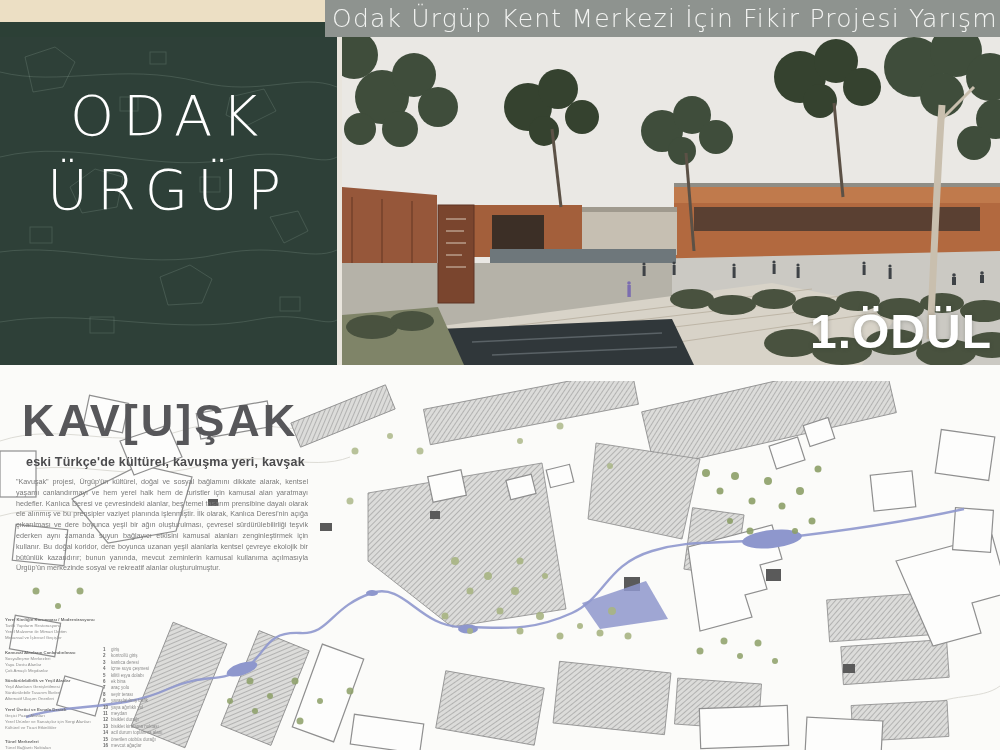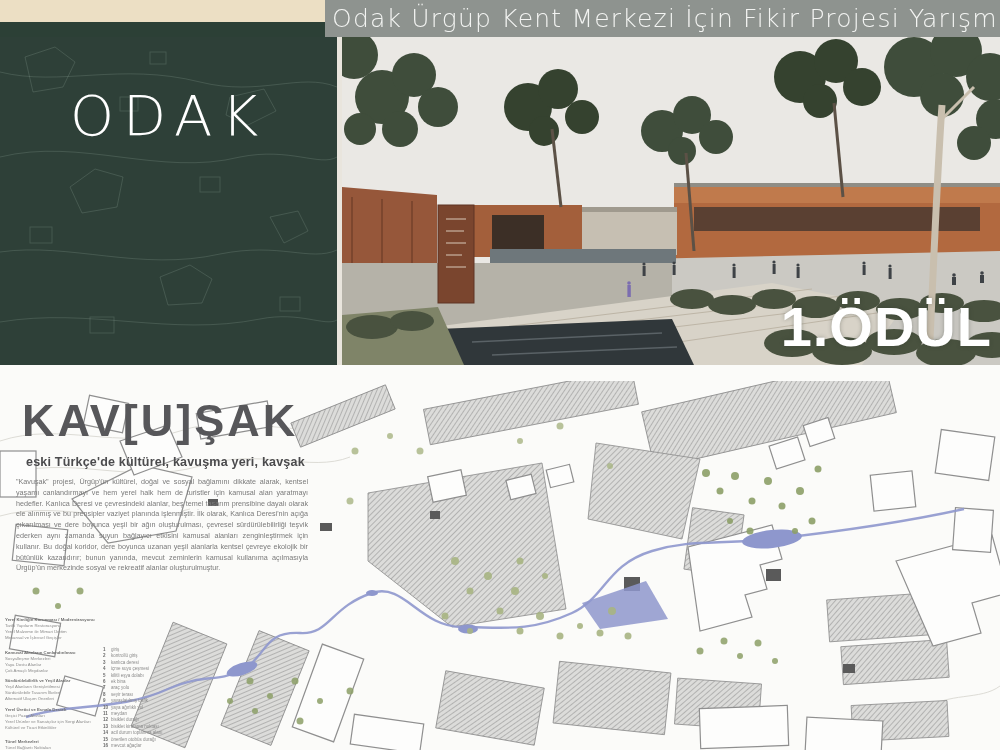--- a/index.html
+++ b/index.html
@@ -14,21 +14,21 @@
     font-size:25px;color:#f3f4f2;letter-spacing:1.2px;white-space:nowrap;padding-left:7px;}
   
   .leftpanel{position:absolute;left:0;top:37px;width:337px;height:328px;background:#2e4038;overflow:hidden;}
   .leftpanel svg{position:absolute;left:0;top:0;}
   .brandtext{position:absolute;left:0;top:42px;width:100%;text-align:center;color:#fff;
     font-family:"DejaVu Sans","Liberation Sans",sans-serif;font-weight:200;
     font-size:56px;line-height:1.32;letter-spacing:9px;}
   
   .rendergap{position:absolute;left:337px;top:37px;width:5px;height:328px;background:#e9e5dd;}
   .render{position:absolute;left:342px;top:37px;width:658px;height:328px;background:#eae8e4;overflow:hidden;}
-  .award{position:absolute;right:8px;bottom:6px;color:#ffffff;font-weight:800;font-size:56px;
+  .award{position:absolute;right:8px;bottom:6px;color:#ffffff;font-weight:800;font-size:48px;
     letter-spacing:1px;text-shadow:0 0 4px rgba(40,50,40,.35);}
   
   .plansec{position:absolute;left:0;top:365px;width:1000px;height:448px;background:#fbfbf9;margin-top:16px;}
   .plansec svg.plan{position:absolute;left:0;top:0;}
   .ptitle{position:absolute;left:22px;top:14px;font-size:45px;font-weight:700;color:#57575a;
     letter-spacing:3px;white-space:nowrap;}
   .psub{position:absolute;left:26px;top:74px;font-size:12.5px;font-weight:700;color:#4b4b4d;
     letter-spacing:.2px;white-space:nowrap;}
   .pdesc{position:absolute;left:16px;top:96px;width:292px;font-size:7.2px;line-height:1.5;
     color:#7a7a7a;text-align:justify;}
@@ -68,20 +68,21 @@
         <rect x="30" y="190" width="22" height="16"></rect>
           <rect x="120" y="60" width="18" height="14"></rect>
         <rect x="200" y="140" width="20" height="15"></rect>
           <rect x="90" y="280" width="24" height="16"></rect>
         <rect x="280" y="260" width="20" height="14"></rect>
           <rect x="150" y="15" width="16" height="12"></rect>
       </g>
     </svg>
     <div class="brandtext">
       <div>ODAK</div>
+      <div>ÜRGÜP</div>
     </div>
   </div>
 
   <div class="rendergap"></div>
 
   <div class="render">
     <svg width="658" height="328" viewBox="0 0 658 328">
       <rect x="0" y="0" width="658" height="328" fill="#eae8e4"></rect>
 
       <g>

